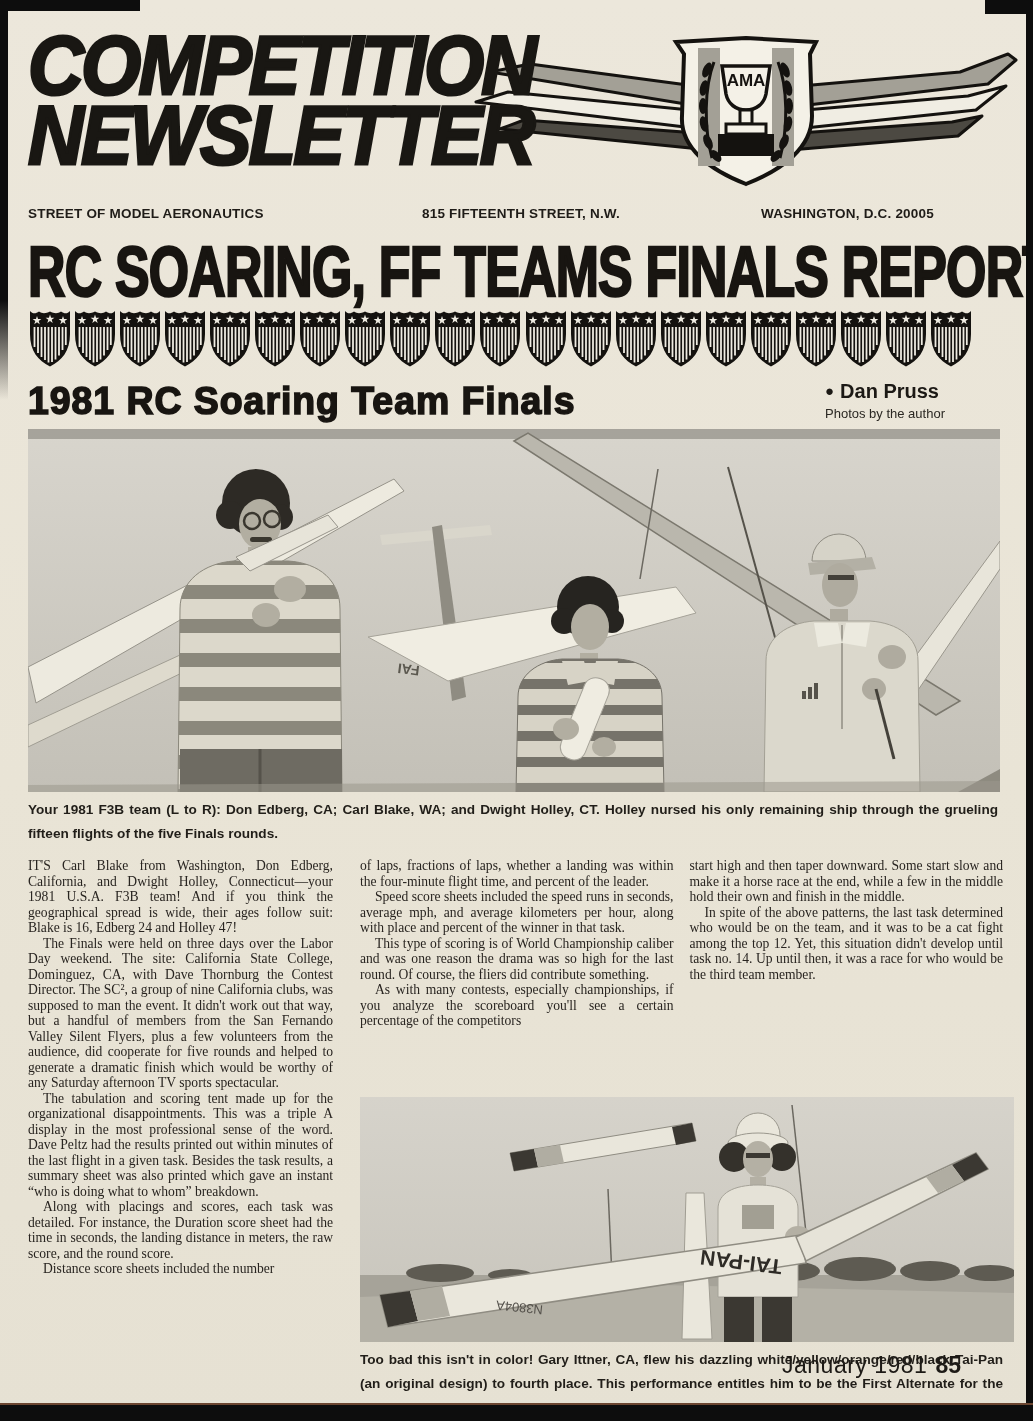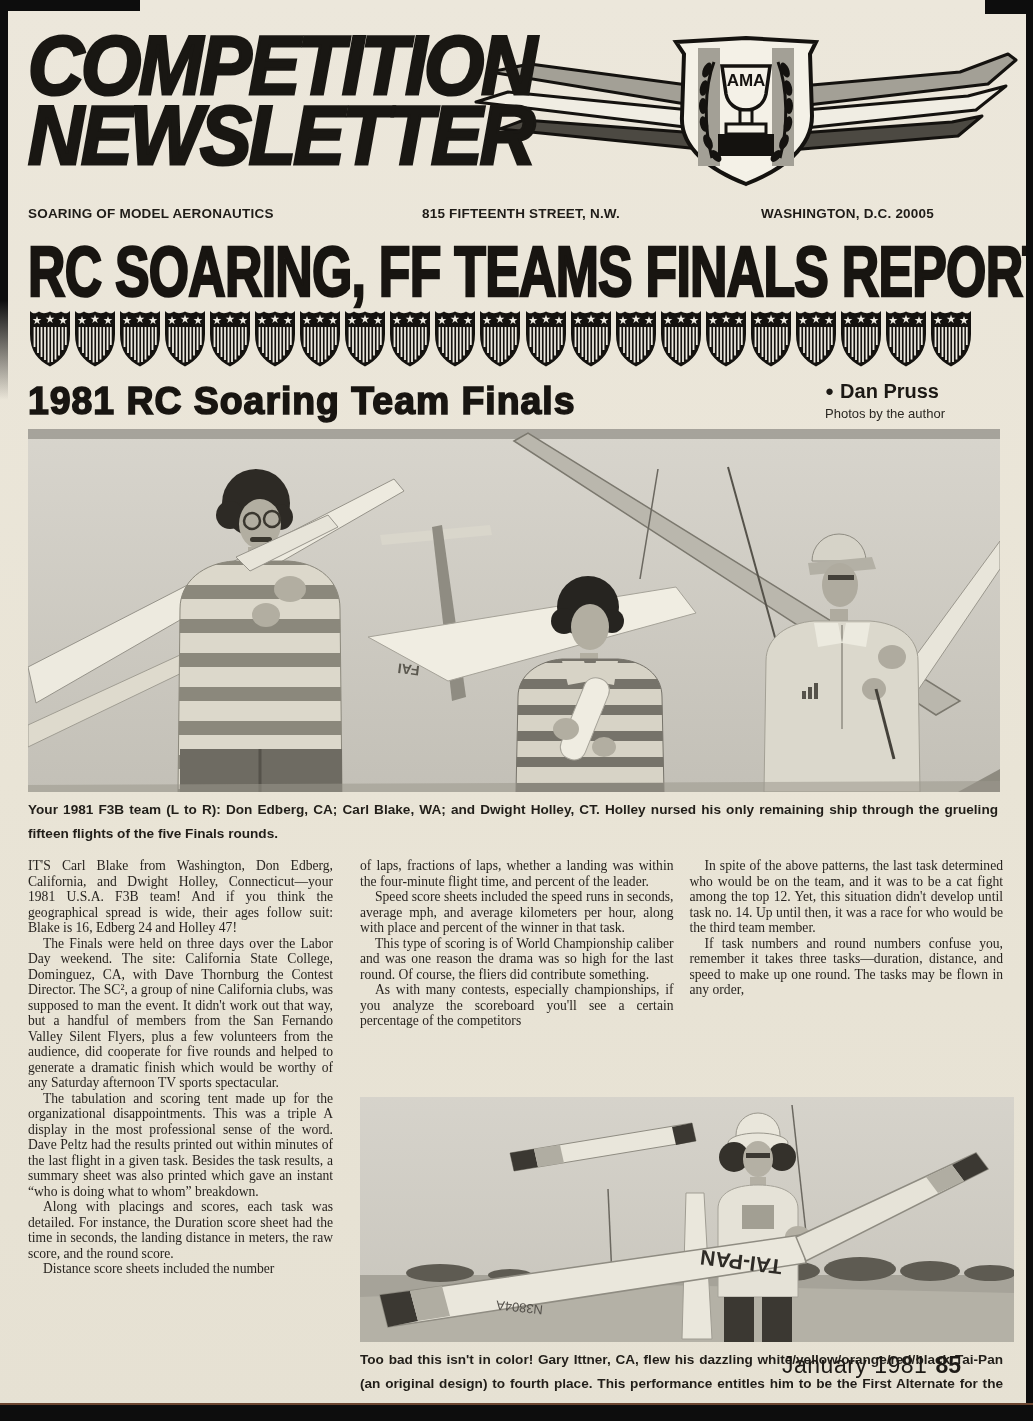--- a/index.html
+++ b/index.html
@@ -147,21 +147,21 @@
             <rect x="280" y="74" width="12" height="14" fill="#f4f1e7" stroke="#14120f" stroke-width="3"></rect>
             <rect x="266" y="88" width="40" height="10" fill="#f4f1e7" stroke="#14120f" stroke-width="3"></rect>
             <rect x="258" y="98" width="56" height="22" fill="#14120f"></rect>
             <text x="286" y="50" text-anchor="middle" font-family="Liberation Sans, sans-serif" font-size="17" font-weight="bold" fill="#14120f">AMA</text>
           </g>
         </g>
       </svg>
     </div>
 
     <div class="addr-row">
-      <span class="a1">SOARING OF MODEL AERONAUTICS</span>
+      <span class="a1">STREET OF MODEL AERONAUTICS</span>
       <span class="a2">815 FIFTEENTH STREET, N.W.</span>
       <span class="a3">WASHINGTON, D.C. 20005</span>
     </div>
 
     <div class="headline">RC SOARING, FF TEAMS FINALS REPORTS</div>
 
     <div class="shield-row">
       <svg width="44" height="57" viewBox="0 0 44 57">
         <path d="M2,1 C5,4.5 8,3.5 11,1.5 C14.5,4 18,3.5 22,1.5 C26,3.5 29.5,4 33,1.5 C36,3.5 39,4.5 42,1 L42,24 C42,41 34,50.5 22,56.5 C10,50.5 2,41 2,24 Z" fill="#14120f"></path>
         <g fill="#efece2">
@@ -693,22 +693,22 @@
       </div>
       <div class="rightwrap">
         <div class="upper-cols">
           <div class="c bodytext">
             <p class="noindent">of laps, fractions of laps, whether a landing was within the four-minute flight time, and percent of the leader.</p>
             <p>Speed score sheets included the speed runs in seconds, average mph, and average kilometers per hour, along with place and percent of the winner in that task.</p>
             <p>This type of scoring is of World Championship caliber and was one reason the drama was so high for the last round. Of course, the fliers did contribute something.</p>
             <p>As with many contests, especially championships, if you analyze the scoreboard you'll see a certain percentage of the competitors</p>
           </div>
           <div class="c bodytext">
+            <p class="noindent">start high and then taper downward. Some start slow and make it a horse race at the end, while a few in the middle hold their own and finish in the middle.</p>
             <p>In spite of the above patterns, the last task determined who would be on the team, and it was to be a cat fight among the top 12. Yet, this situation didn't develop until task no. 14. Up until then, it was a race for who would be the third team member.</p>
-            <p>If task numbers and round numbers confuse you, remember it takes three tasks—duration, distance, and speed to make up one round. The tasks may be flown in any order,</p>
           </div>
         </div>
 
         <div class="photo2wrap">
           <svg class="photo" width="654" height="245" viewBox="0 0 654 245" preserveAspectRatio="none">
             <defs>
               <linearGradient id="sky2" x1="0" y1="0" x2="0" y2="1">
                 <stop offset="0" stop-color="#d6d3cb"></stop>
                   <stop offset="1" stop-color="#c7c4bb"></stop>
               </linearGradient>

